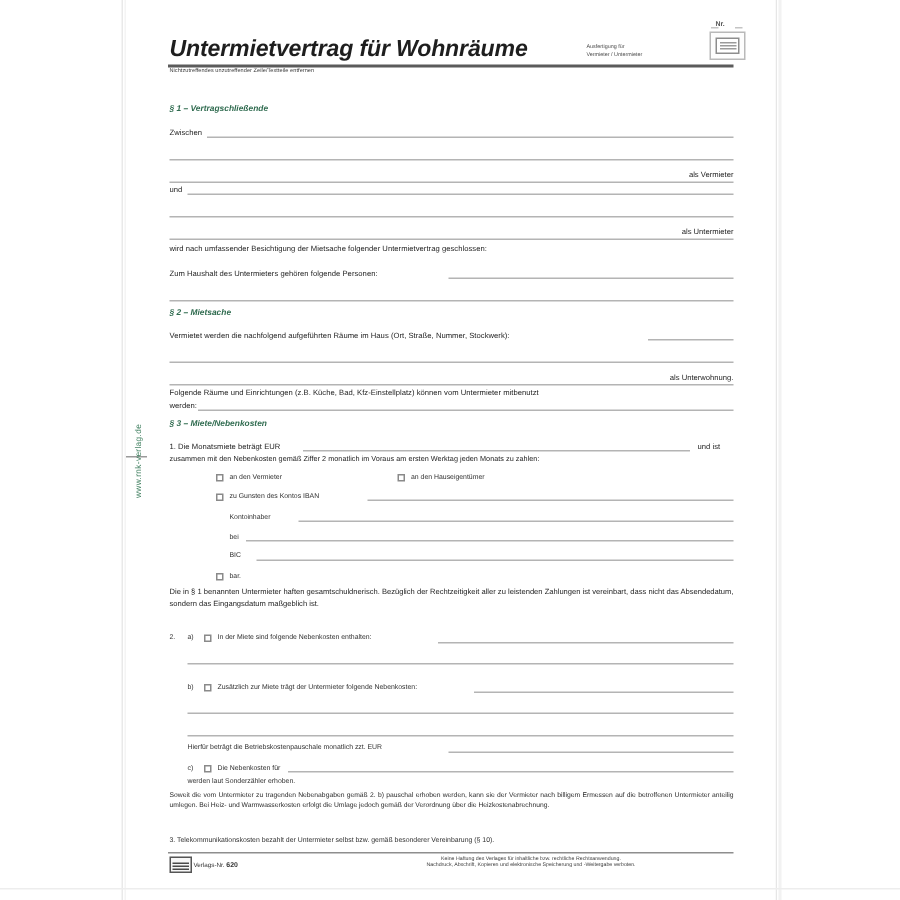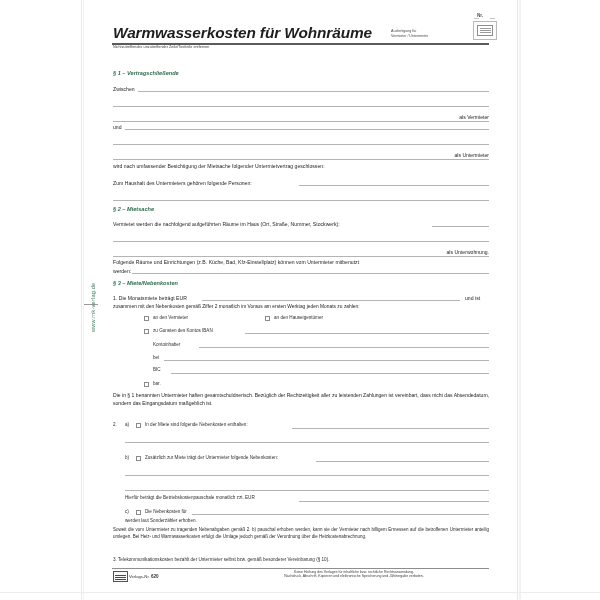--- a/index.html
+++ b/index.html
@@ -278,21 +278,21 @@
 <div id="page">
 
   <div class="page-edge-left"></div>
   <div class="page-edge-left2"></div>
   <div class="page-edge-right"></div>
   <div class="page-edge-right2"></div>
 
   <div class="sheet">
 
     <div class="hdr">
-      <div class="hdr-title">Warmwasserkosten für Wohnräume</div>
+      <div class="hdr-title">Untermietvertrag für Wohnräume</div>
       <div class="hdr-rule"></div>
       <div class="hdr-sub">Nichtzutreffendes unzutreffender Zeile/Textteile entfernen</div>
       <div class="hdr-copy">
         <div>Ausfertigung für</div>
         <div>Vermieter / Untermieter</div>
       </div>
       <div class="hdr-box">
         <div class="bxlabel">Nr.</div>
         <div class="tick-l"></div>
         <div class="tick-r"></div>

